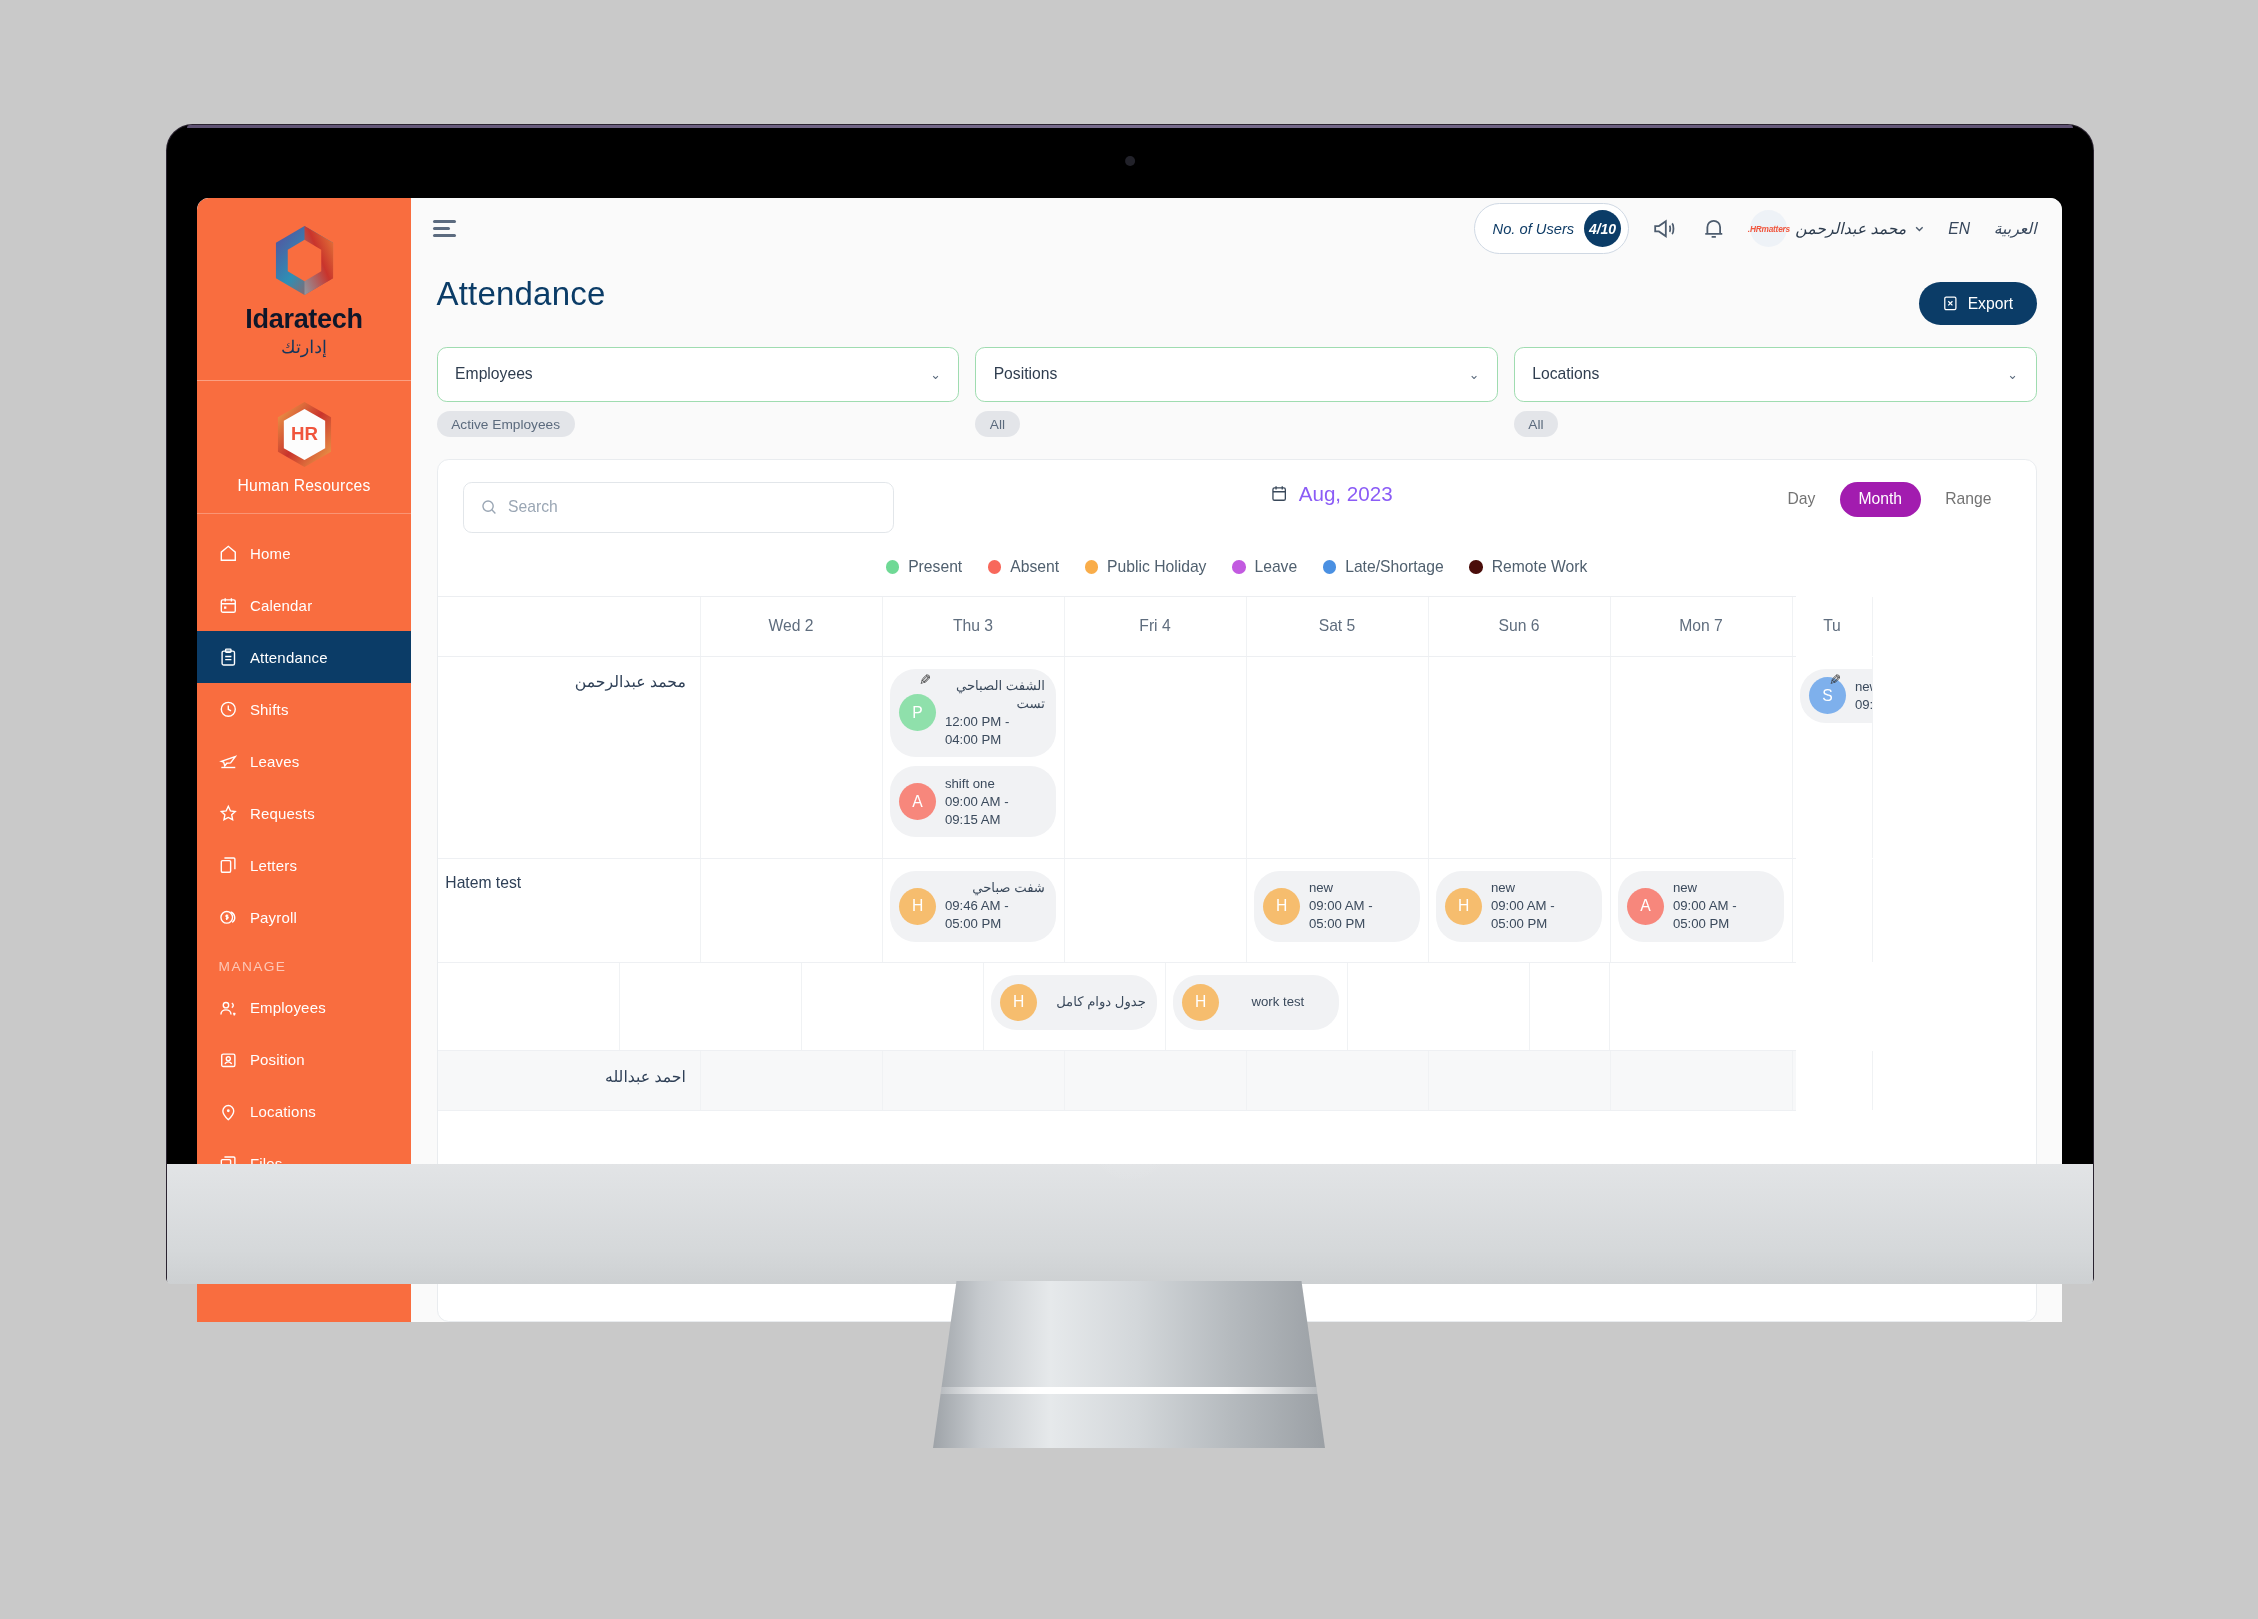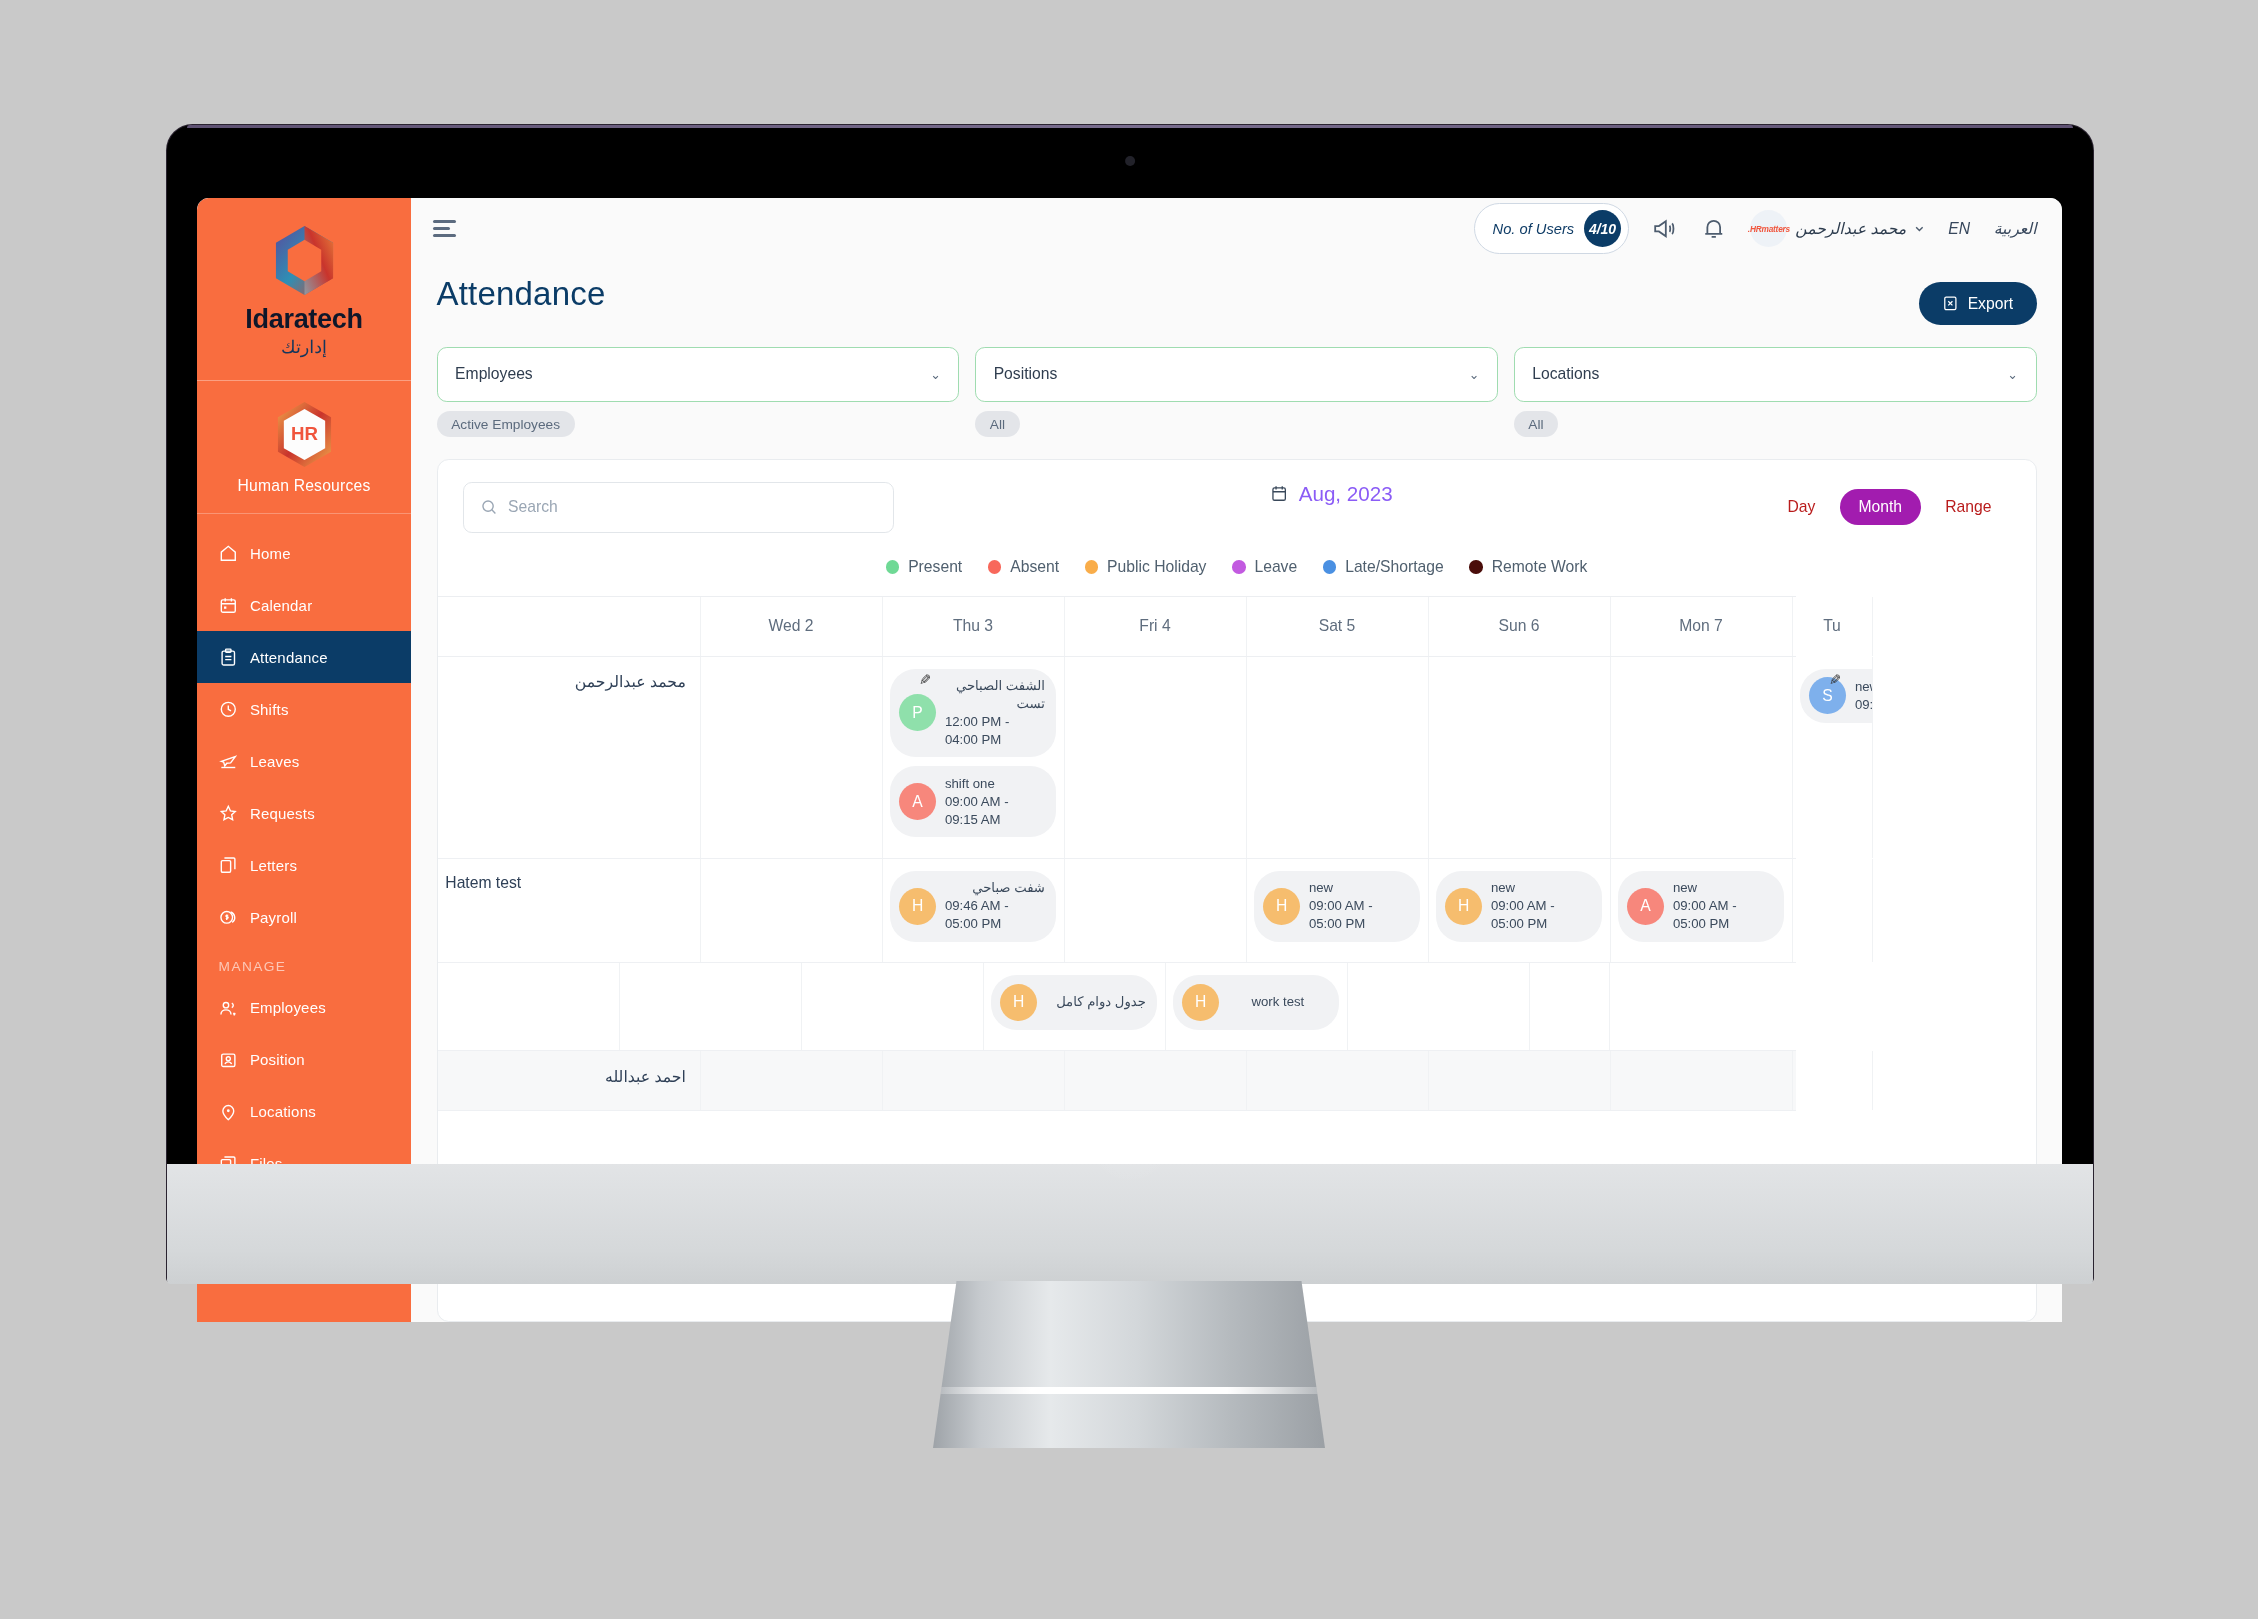--- a/index.html
+++ b/index.html
@@ -202,21 +202,21 @@
   #card {
     margin: 21.6px 25.5px 0 25.5px;
     background: #fff;
     border: 1px solid #e9ecef;
     border-radius: 11.8px;
     flex: 1; min-height: 0;
     display: flex; flex-direction: column;
     overflow: hidden;
   }
   #card-toolbar {
-    display: flex; align-items: center;
+    display: flex; align-items: flex-start;
     padding: 21.6px 25.5px 0 25.5px;
   }
   #search-wrap {
     width: 431px; height: 51px;
     border: 1px solid #e2e6ea; border-radius: 8.8px;
     display: flex; align-items: center; gap: 10.8px; padding: 0 15.7px;
   }
   #search-input {
     border: none; outline: none; flex: 1;
     font-size: 15.7px; color: #37475c; font-family: inherit;
@@ -224,21 +224,21 @@
   }
   #search-input::placeholder { color: #9aa6b4; }
   #date-label {
     position: absolute; left: 50%; transform: translateX(-50%);
     display: flex; align-items: center; gap: 9.8px;
     font-size: 20.6px; color: #8b5cf6; cursor: pointer;
   }
   #toolbar-center { flex: 1; position: relative; height: 51px; }
   #view-toggle { display: flex; align-items: center; gap: 5.9px; }
   .view-btn {
-    font-size: 15.7px; color: #b91c1c; cursor: pointer;
+    font-size: 15.7px; color: #737373; cursor: pointer;
     padding: 8.8px 18.6px; border-radius: 19.6px;
   }
   .view-btn.active { background: #a21caf; color: #fff; }
 
   #legend {
     display: flex; justify-content: center; gap: 25.5px;
     padding: 25.5px 0 19.6px;
   }
   .legend-item { display: flex; align-items: center; gap: 8.8px; font-size: 15.7px; color: #50606f; }
   .legend-dot { width: 13.7px; height: 13.7px; border-radius: 50%; flex: 0 0 13.7px; }

